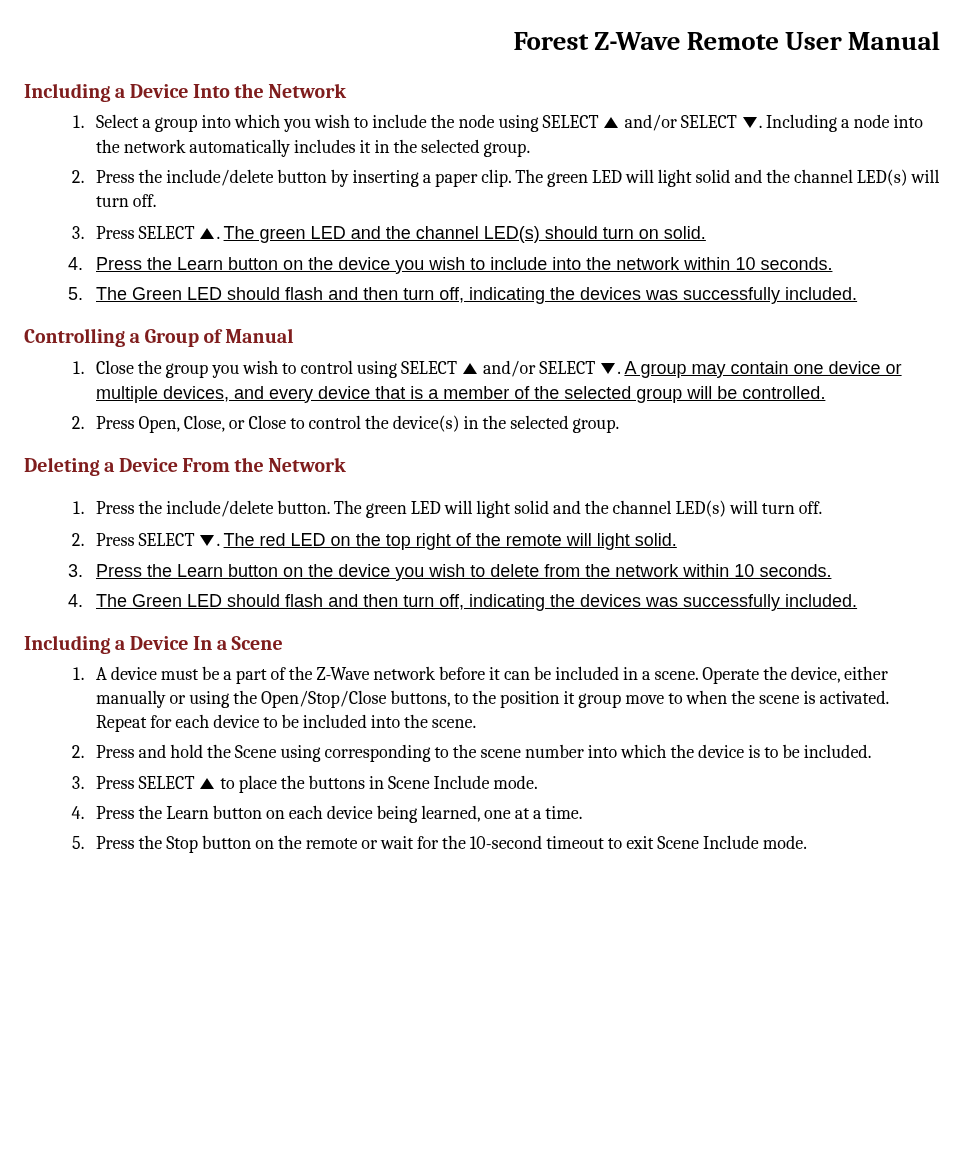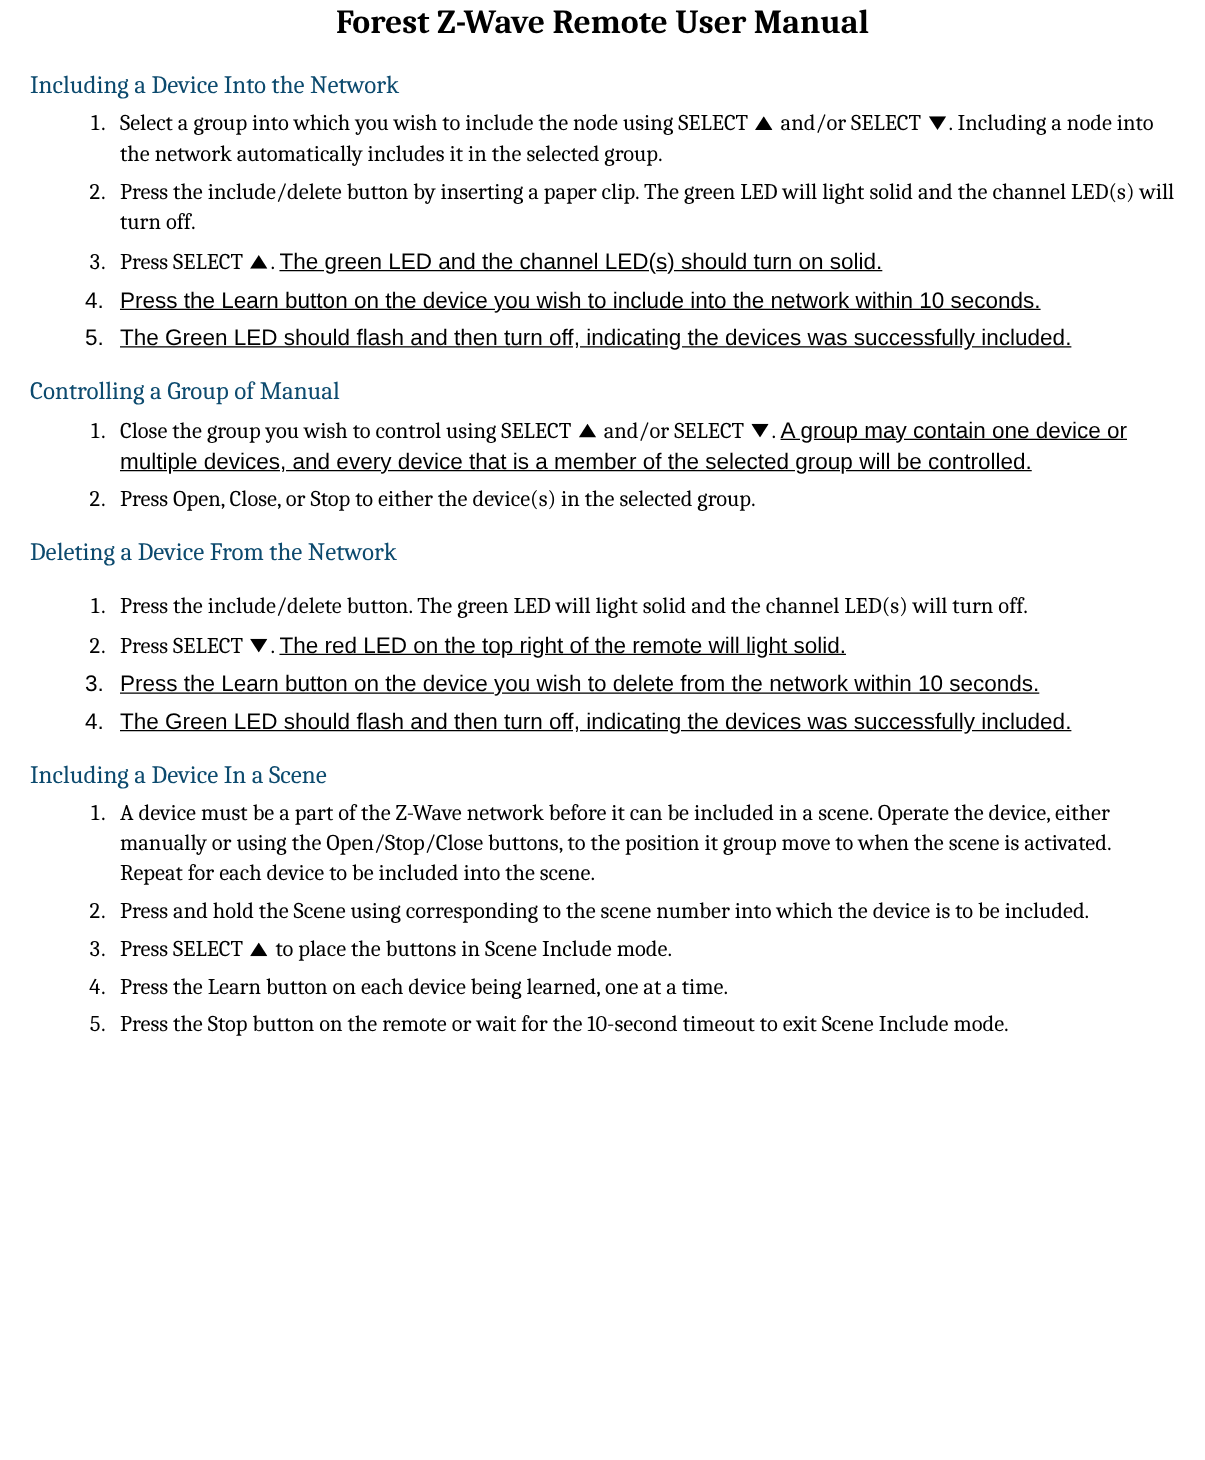--- a/index.html
+++ b/index.html
@@ -5,29 +5,29 @@
   body {
     font-family: Cambria, Georgia, 'Times New Roman', serif;
     width: 964px;
     margin: 0;
     padding: 0 24px 40px 24px;
     box-sizing: border-box;
     color: #000;
     line-height: 1.35;
   }
   h1.title {
-    text-align: center;
+    text-align: right;
     font-size: 27px;
     font-weight: bold;
-    margin: 0 0 18px 0;
+    margin: 24px 0 18px 0;
   }
   h2.section {
-    color: #0c4a6e;
+    color: #7f1d1d;
     font-size: 20px;
-    font-weight: normal;
+    font-weight: bold;
     margin: 14px 0 6px 0;
   }
   ol {
     margin: 4px 0 16px 0;
     padding-left: 64px;
     font-size: 18px;
   }
   ol li {
     margin-bottom: 6px;
     padding-left: 8px;
@@ -67,21 +67,21 @@
 <ol>
   <li>
     <span>Close the group you wish to control using </span><span class="sc">SELECT</span>
     <svg class="tri" width="14" height="11">
         <polygon points="7,0 14,11 0,11" fill="#000"></polygon>
       </svg><span> and/or </span><span class="sc">SELECT</span>
     <svg class="tri" width="14" height="11">
         <polygon points="0,0 14,0 7,11" fill="#000"></polygon>
       </svg><span>.  </span><span class="arial">A group may contain one device or multiple devices, and every device that is a member of the selected group will be controlled.</span>
   </li>
-  <li>Press Open, Close, or Stop to either the device(s) in the selected group.</li>
+  <li>Press Open, Close, or Close to control the device(s) in the selected group.</li>
 </ol>
 
 <h2 class="section">Deleting a Device From the Network</h2>
 <ol style="margin-top:18px;">
   <li>Press the include/delete button.  The green LED will light solid and the channel LED(s) will turn off.</li>
   <li>
     <span>Press </span><span class="sc">SELECT</span>
     <svg class="tri" width="14" height="11">
         <polygon points="0,0 14,0 7,11" fill="#000"></polygon>
       </svg><span>.  </span><span class="arial">The red LED on the top right of the remote will light solid.</span>

